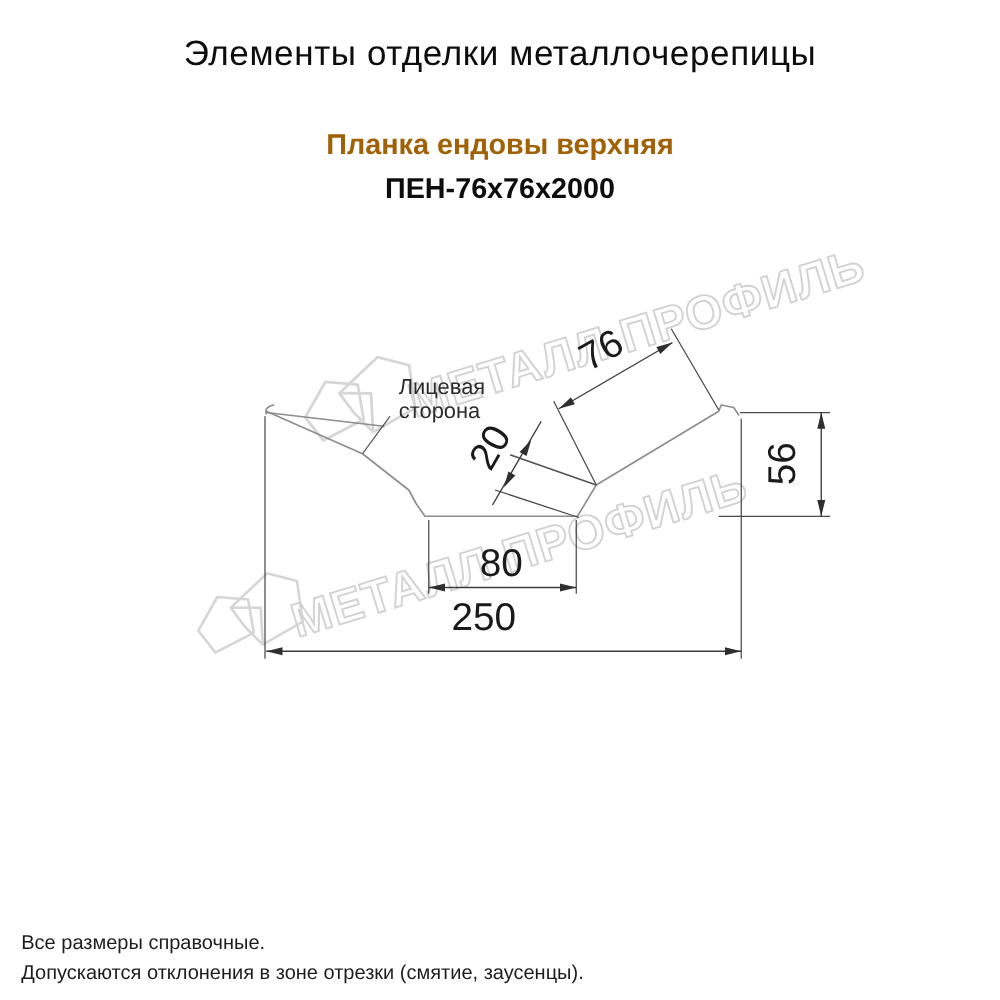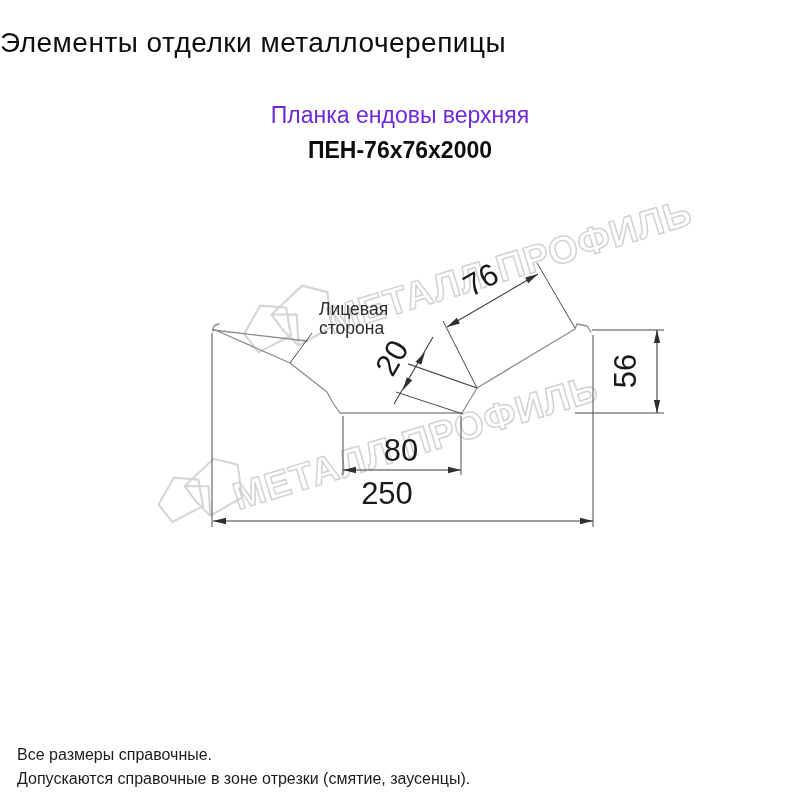--- a/index.html
+++ b/index.html
@@ -1,21 +1,21 @@
 <!DOCTYPE html>
 <html><head>
 <meta charset="utf-8">
 <style>
   html,body{margin:0;padding:0;background:#ffffff;width:800px;height:800px;overflow:hidden;}
   body{font-family:"Liberation Sans","DejaVu Sans",sans-serif;color:#111;}
   .stage{position:absolute;left:0;top:0;width:800px;height:800px;background:#fff;}
-  .title{position:absolute;left:0;top:27px;width:800px;text-align:left;
+  .title{position:absolute;left:0;top:27px;width:800px;text-align:center;
          font-size:28px;font-weight:400;letter-spacing:0.5px;color:#0d0d0d;}
   .subtitle{position:absolute;left:0;top:102px;width:800px;text-align:center;
-         font-size:23px;font-weight:400;color:#6d28d9;}
+         font-size:23px;font-weight:700;color:#a16207;}
   .model{position:absolute;left:0;top:137px;width:800px;text-align:center;
          font-size:23px;font-weight:700;color:#0d0d0d;}
   .footer{position:absolute;left:17px;top:743px;width:760px;
          font-size:16px;line-height:24px;color:#1c1c1c;}
   svg.drawing{position:absolute;left:0;top:0;}
   .profile{stroke:#8d8d8d;stroke-width:1.3;fill:none;stroke-linejoin:round;stroke-linecap:round;}
   .ext{stroke:#4a4a4a;stroke-width:1;fill:none;}
   .dim{stroke:#3c3c3c;stroke-width:1.1;fill:none;}
   .arrow{fill:#2f2f2f;stroke:none;}
   .dimtext{fill:#1a1a1a;font-size:31px;font-family:"Liberation Sans","DejaVu Sans",sans-serif;}
@@ -104,16 +104,16 @@
       <path class="ext" d="M 396,392 L 463,414"></path>
       <path class="dim" d="M 394,404 L 433,337"></path>
       <path class="arrow" transform="translate(403,390) rotate(-59.8)" d="M0,0 L13,3.2 L13,-3.2 Z"></path>
       <path class="arrow" transform="translate(425,352) rotate(120.2)" d="M0,0 L13,3.2 L13,-3.2 Z"></path>
       <text class="dimtext" transform="translate(401,363) rotate(-60)" text-anchor="middle">20</text>
     </g>
   </svg>
 
   <div class="footer">
     <div>Все размеры справочные.</div>
-    <div>Допускаются справочные в зоне отрезки (смятие, заусенцы).</div>
+    <div>Допускаются отклонения в зоне отрезки (смятие, заусенцы).</div>
   </div>
 
 </div>
 
 </body></html>

